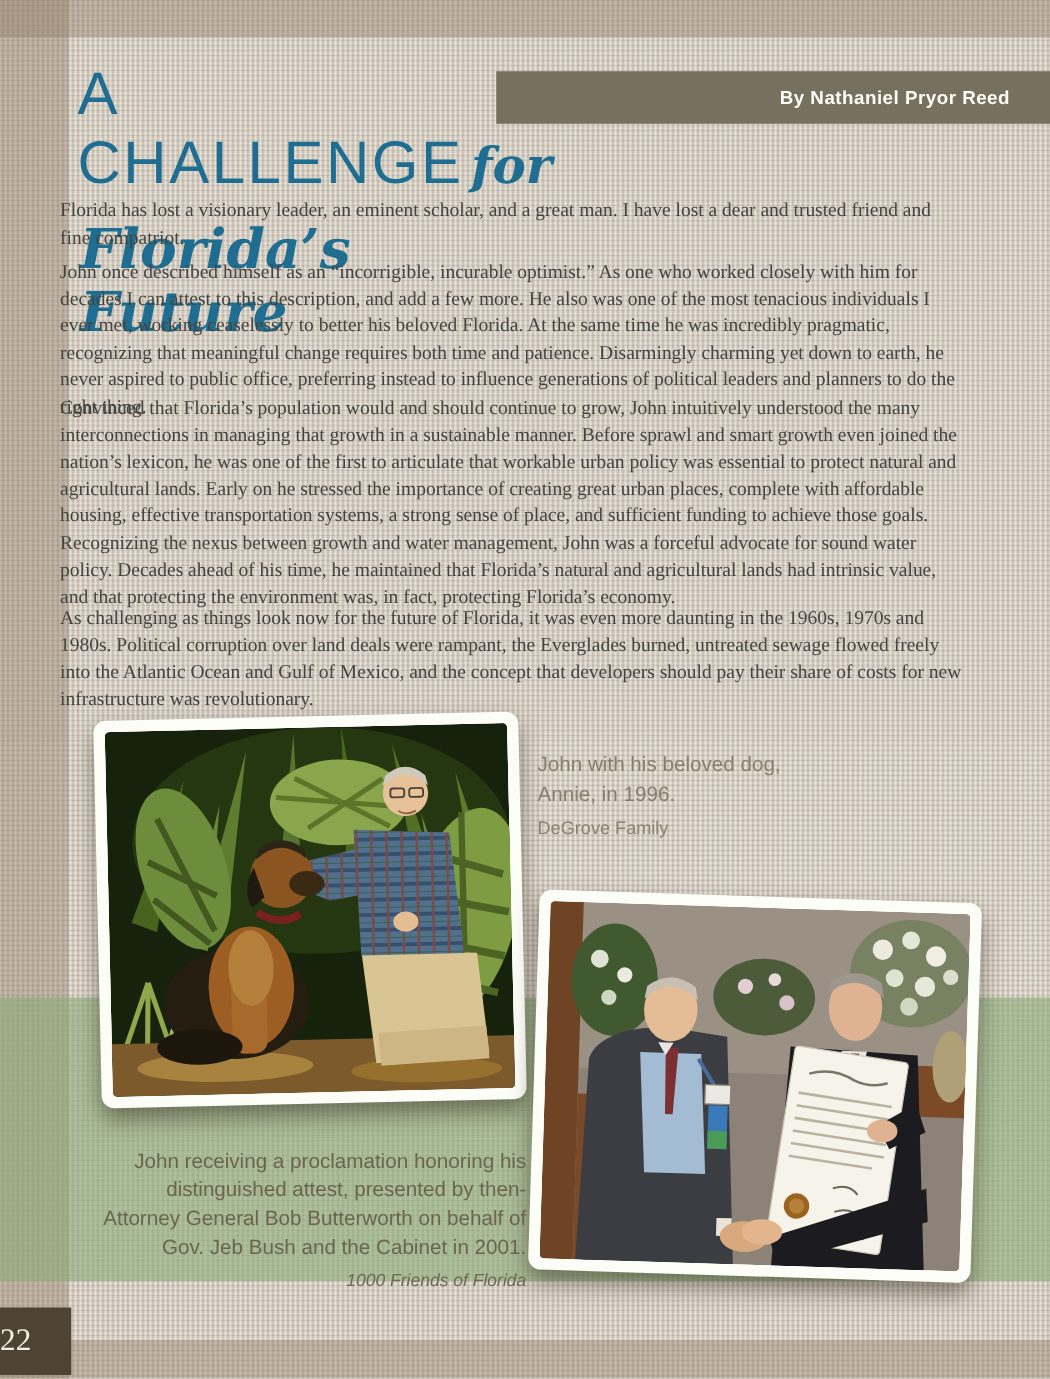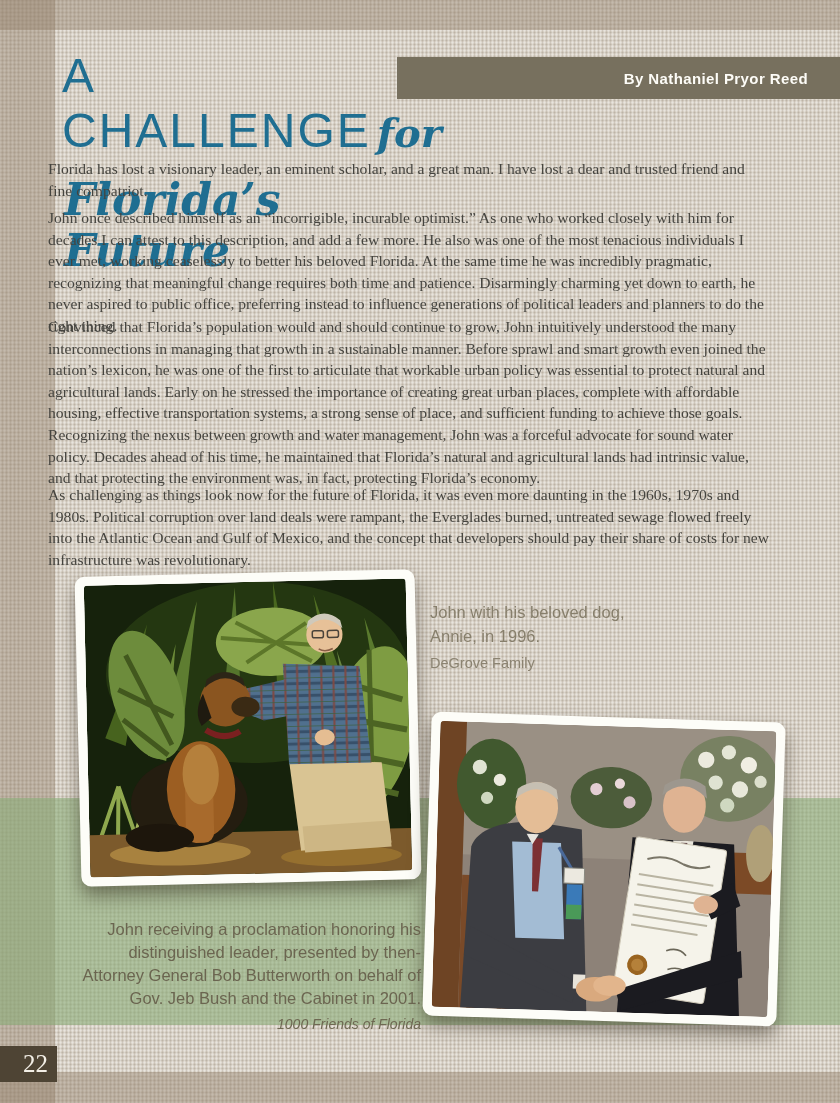--- a/index.html
+++ b/index.html
@@ -53,22 +53,22 @@
   
   .caption{font-family:"Liberation Sans",sans-serif;}
   .cap-dog{position:absolute;left:430px;top:600px;color:#877f6c;font-size:16.5px;
     line-height:24px;}
   .cap-dog .credit{font-size:14.5px;color:#8b8371;margin-top:3px;}
   .cap-proc{position:absolute;left:55px;top:906px;width:366px;text-align:right;
     color:#6b6550;font-size:16.5px;line-height:23px;margin-top:12px;}
   .cap-proc .credit{font-style:italic;font-size:14px;margin-top:3px;color:#6e6852;}
 
   
-  .page-num-box{position:absolute;left:0;top:1046px;width:57px;height:36px;
-    background:#4e4434;display:flex;align-items:center;justify-content:flex-end;
+  .page-num-box{position:absolute;left:0;top:1046px;width:57px;height:54px;
+    background:#4e4434;display:flex;align-items:center;
     padding-right:9px;box-sizing:border-box;}
   .page-num-box span{font-family:"Liberation Serif",serif;font-size:25px;
     color:#f3efe6;}
 </style>
 </head>
 <body>
 
 <div class="page">
   <div class="edge edge-top"></div>
   <div class="edge edge-left"></div>
@@ -223,21 +223,21 @@
         <path d="M302 216 L180 258 L186 278 L304 242 Z" fill="#1b1b20"></path>
         <rect x="138" y="244" width="12" height="14" fill="#e8e4da"></rect>
         <ellipse cx="160" cy="258" rx="19" ry="12" fill="#d9a97e"></ellipse>
         <ellipse cx="174" cy="254" rx="16" ry="10" fill="#e2b58c"></ellipse>
       </svg>
     </div>
   </figure>
 
   <div class="caption cap-proc">
     <div>John receiving a proclamation honoring his</div>
-    <div>distinguished leader, presented by then-</div>
+    <div>distinguished attest, presented by then-</div>
     <div>Attorney General Bob Butterworth on behalf of</div>
     <div>Gov. Jeb Bush and the Cabinet in 2001.</div>
     <div class="credit">1000 Friends of Florida</div>
   </div>
 
   <div class="page-num-box">
     <span>22</span>
   </div>
 </div>
 

